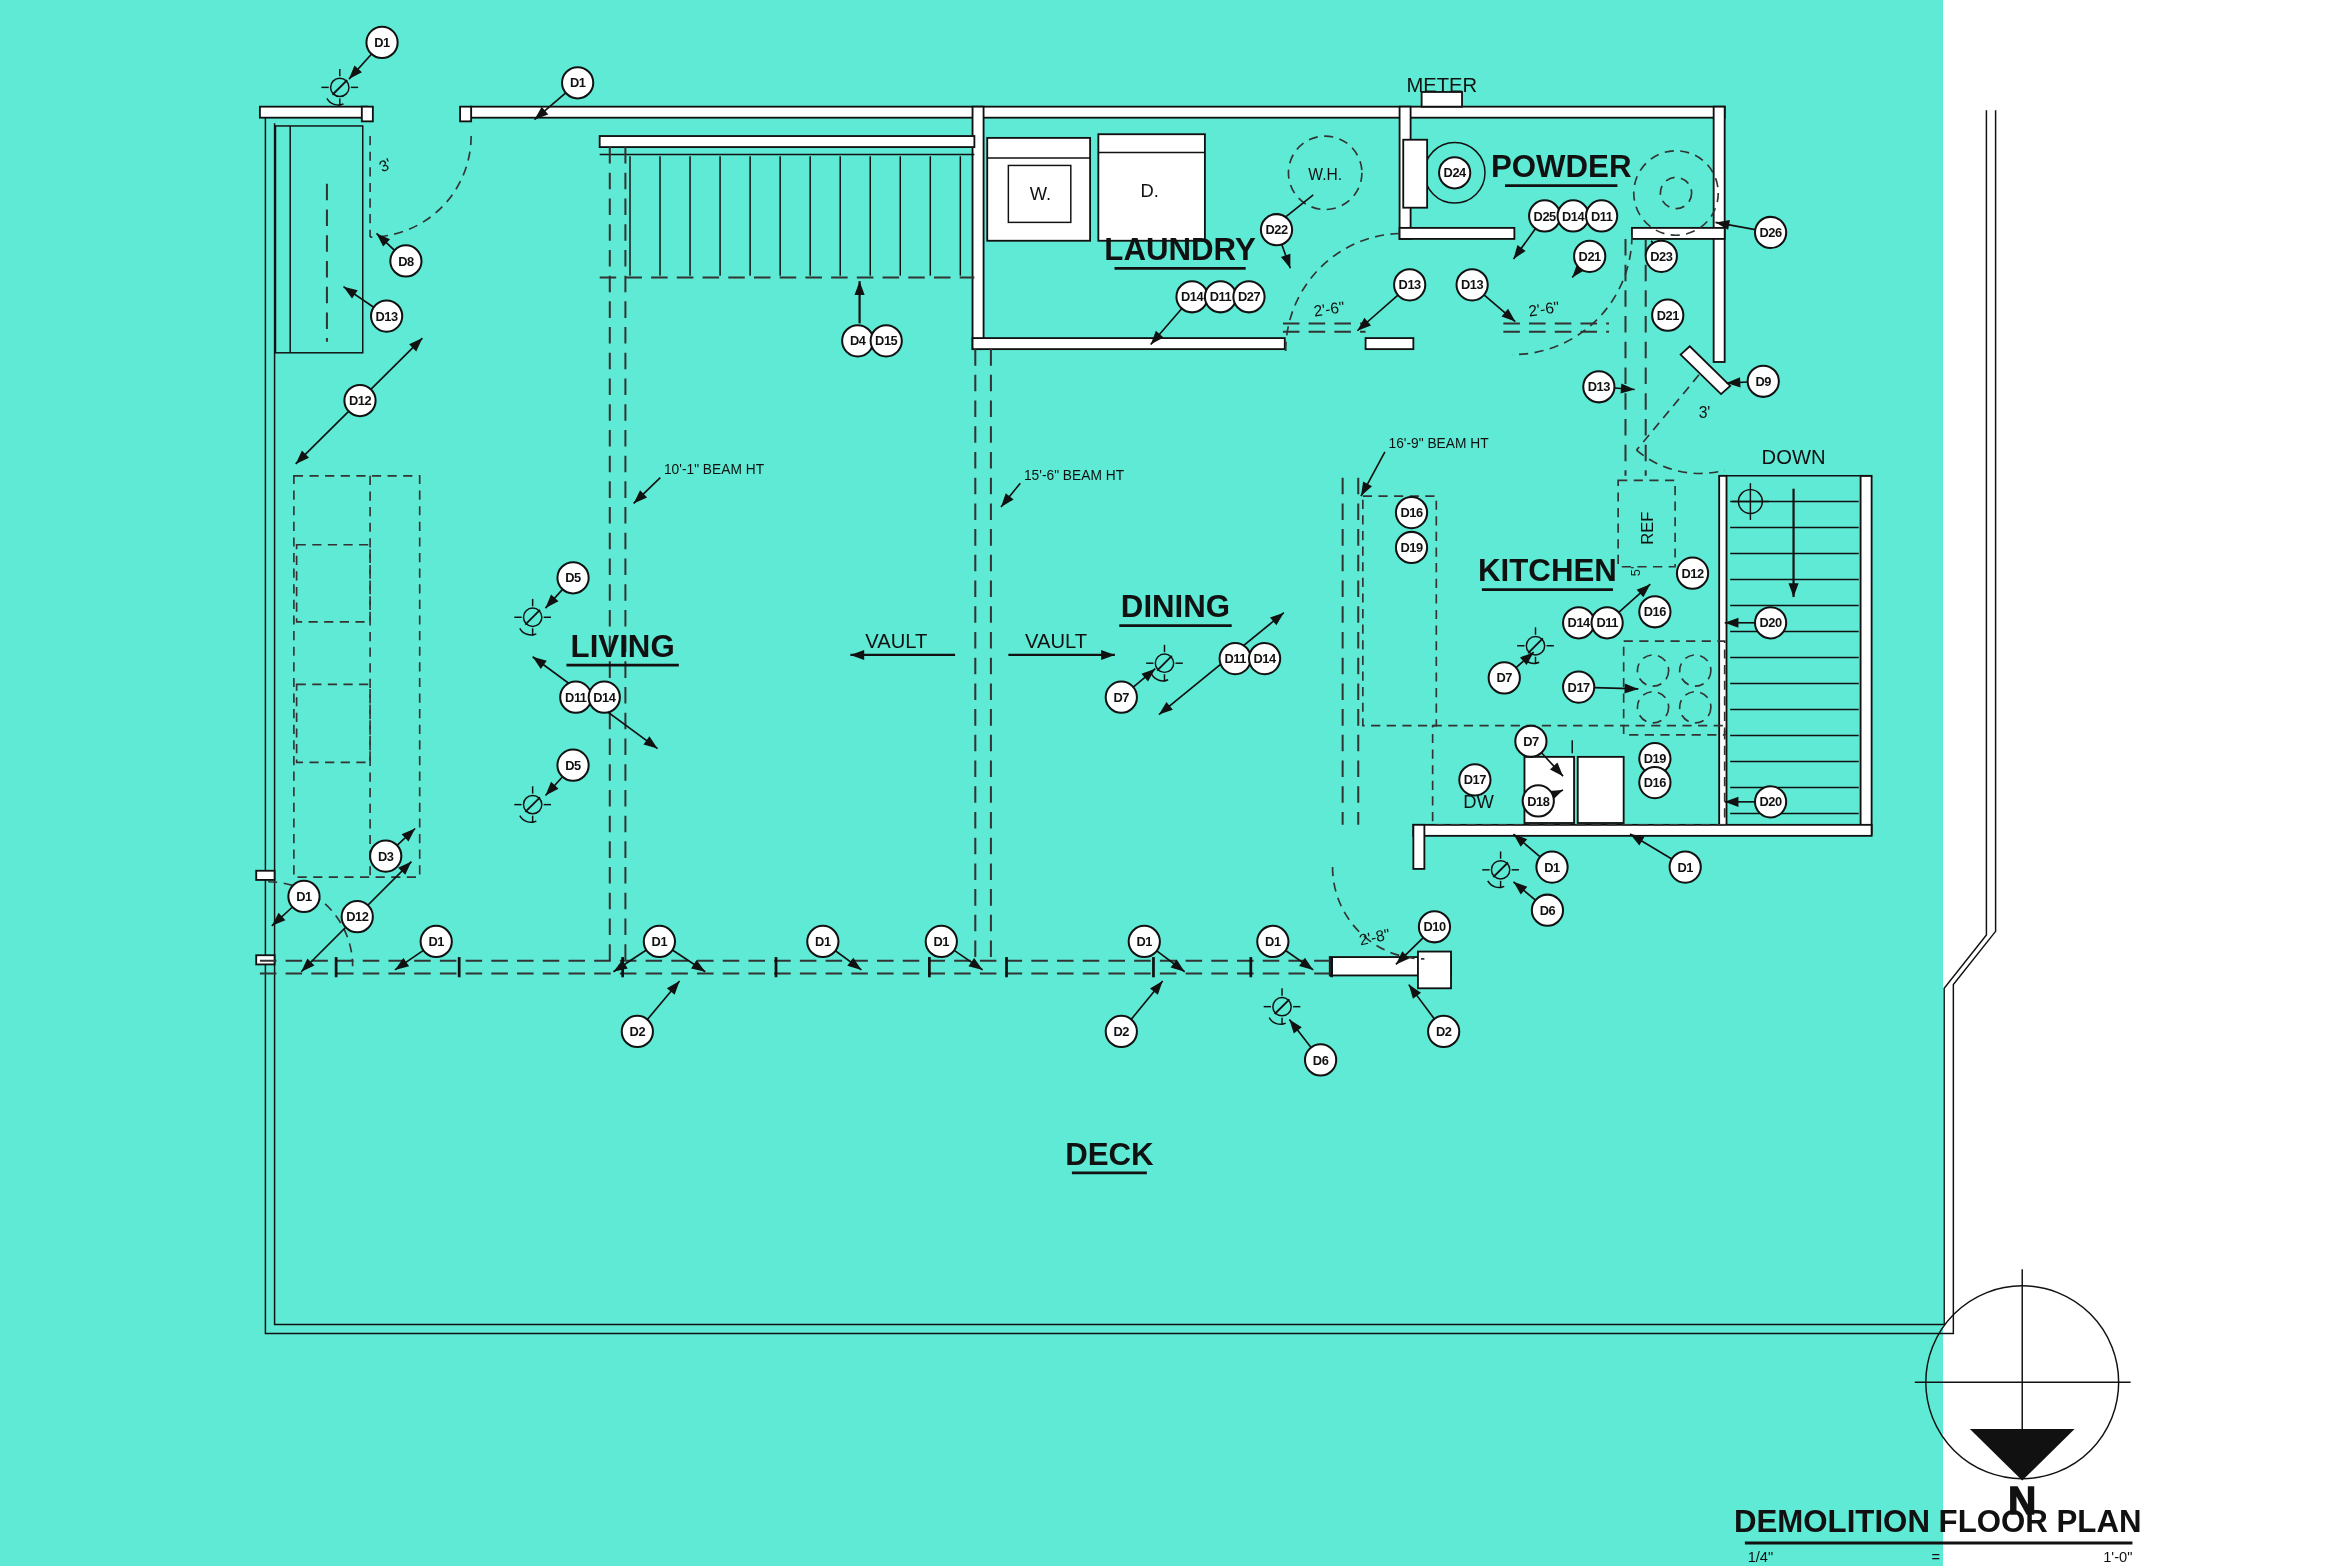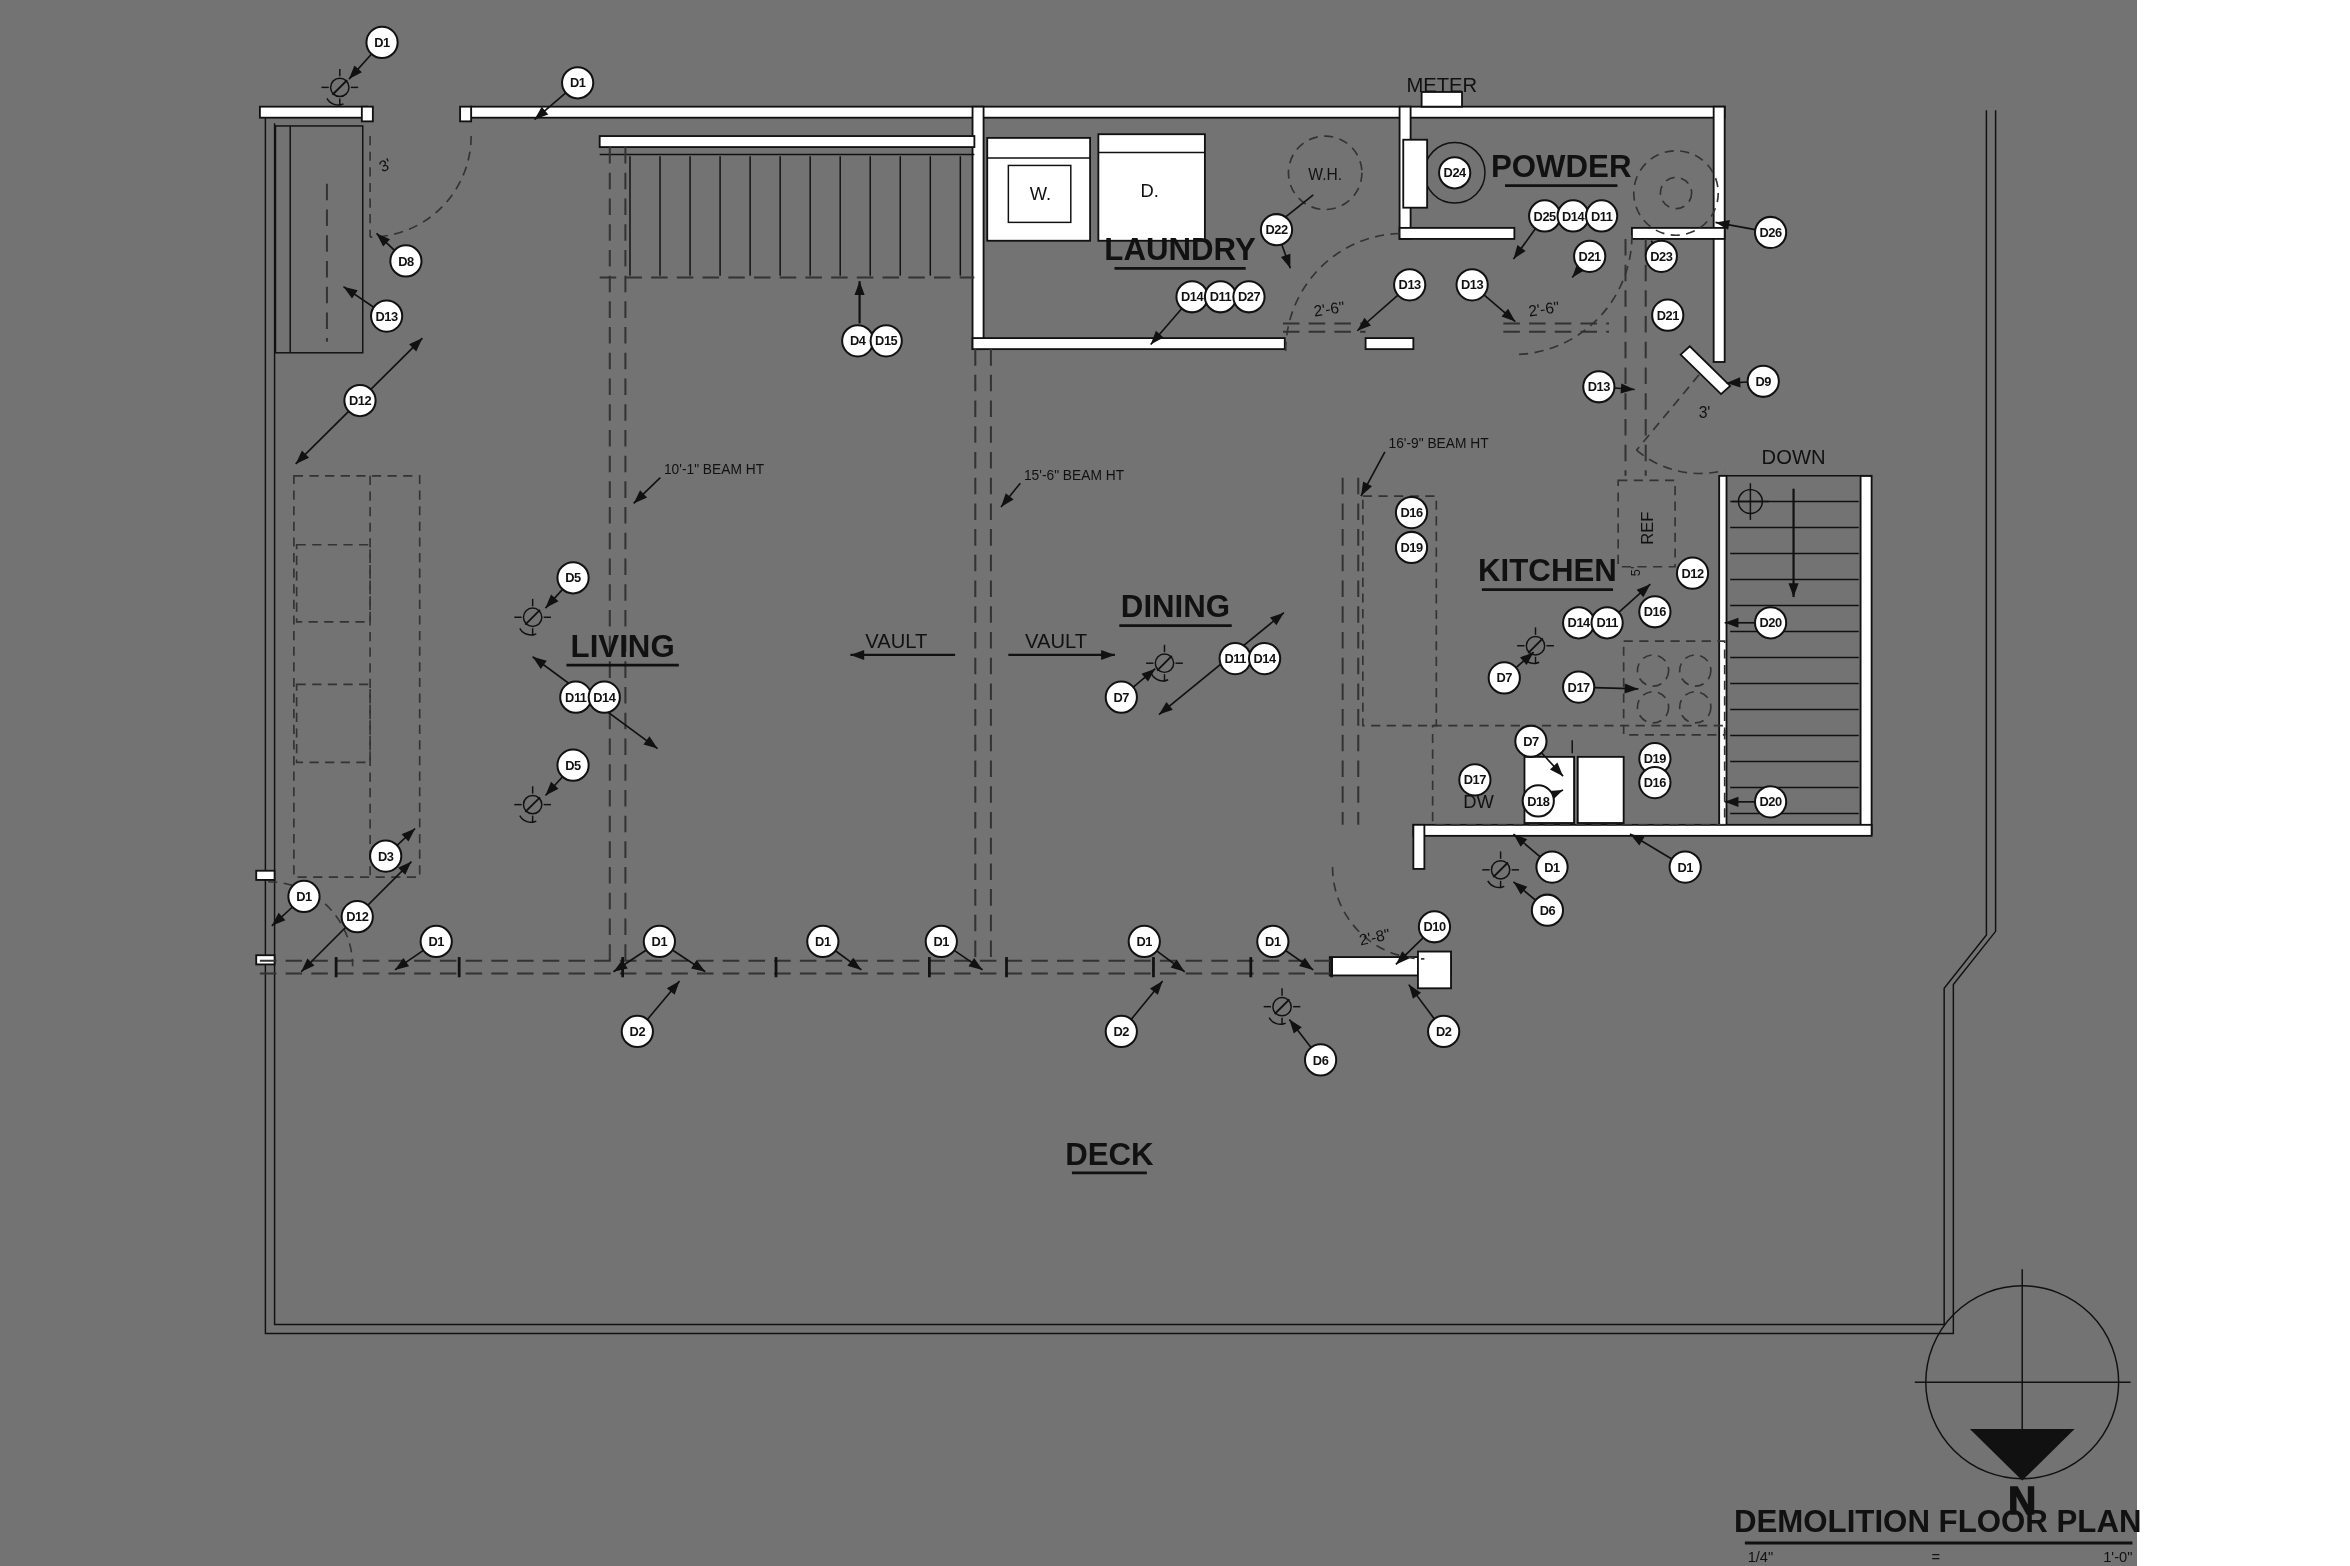--- a/index.html
+++ b/index.html
@@ -1,16 +1,16 @@
 <!DOCTYPE html>
 <html style="font-size:14.7px"><head>
 <meta charset="utf-8">
 <style>
   html,body{margin:0;padding:0;background:#ffffff;}
-  #stage{width:2137px;height:1567px;position:relative;background:#737373;}
+  #stage{width:1943px;height:1567px;position:relative;background:#5eead4;}
   svg text{font-family:"Liberation Sans","DejaVu Sans",sans-serif;fill:#111;}
   .wall{fill:#fff;stroke:#111;stroke-width:2;}
   .thin{stroke:#111;stroke-width:1.6;fill:none;}
   .dash{stroke:#333;stroke-width:2.2;fill:none;stroke-dasharray:18 10;}
   .dash2{stroke:#333;stroke-width:1.8;fill:none;stroke-dasharray:10 7;}
 </style>
 </head>
 <body>
 
 <div id="stage">

